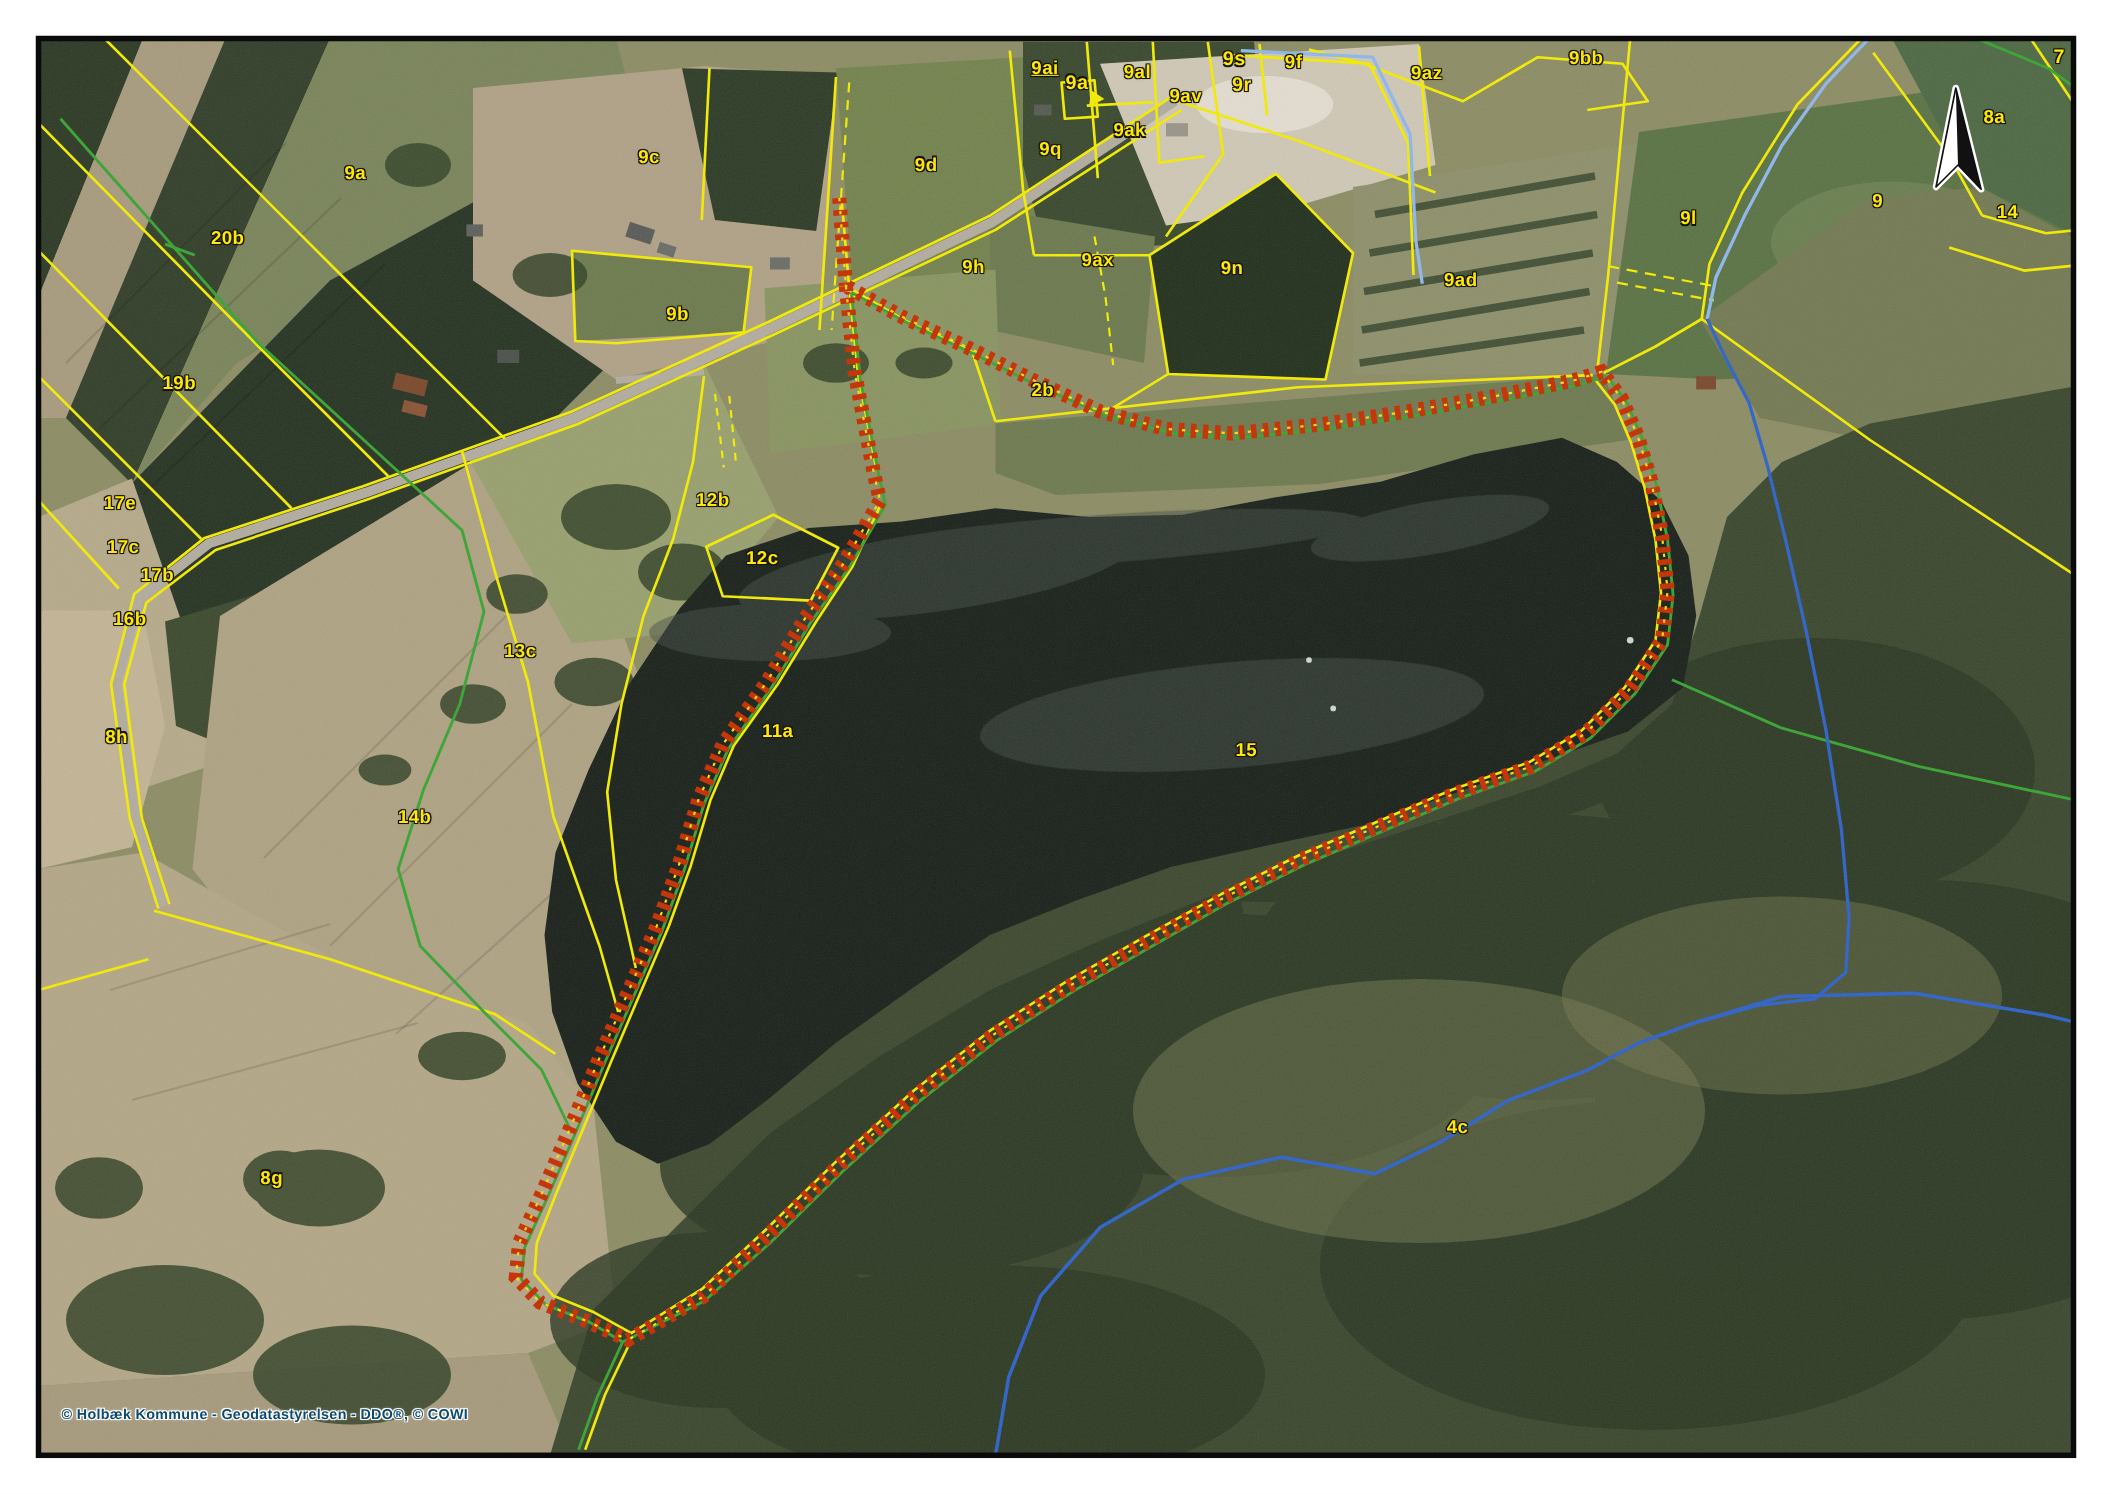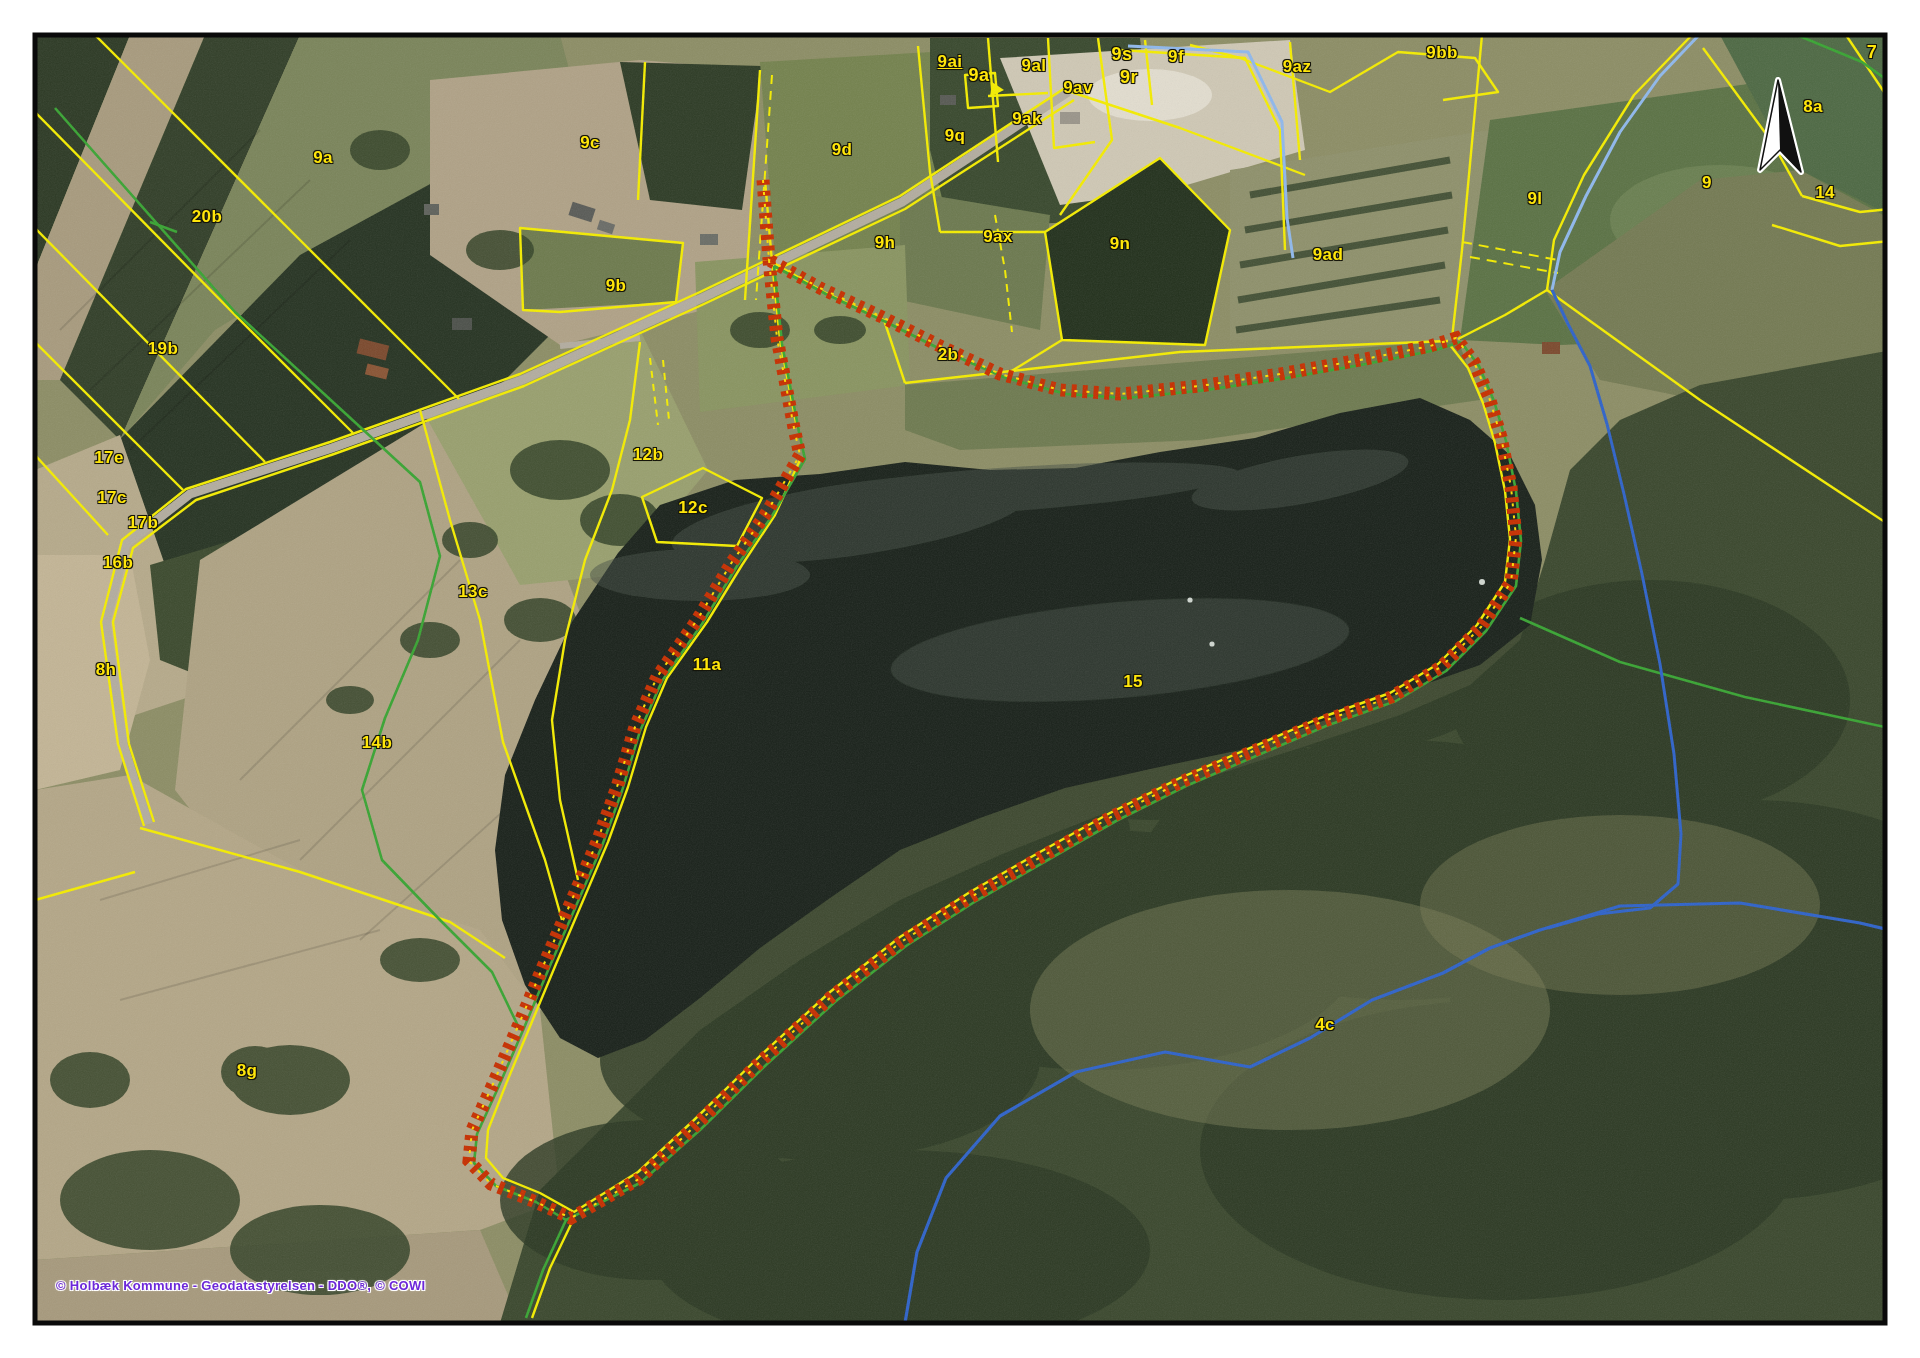--- a/index.html
+++ b/index.html
@@ -5,21 +5,21 @@
   html,body{margin:0;padding:0;background:#ffffff;}
   .stage{position:relative;width:1920px;height:1358px;background:#ffffff;overflow:hidden;
          font-family:"Liberation Sans",sans-serif;}
   .map-canvas{position:absolute;left:0;top:0;width:1920px;height:1358px;}
   .label-layer{position:absolute;left:0;top:0;width:1920px;height:1358px;pointer-events:none;}
   .parcel-label{position:absolute;transform:translate(-50%,-50%);
       font:bold 17px "Liberation Sans",sans-serif;color:#ffe60a;letter-spacing:.4px;white-space:nowrap;
       text-shadow:-1px -1px 0 #14140a,1px -1px 0 #14140a,-1px 1px 0 #14140a,1px 1px 0 #14140a,0 0 2px #000;}
   .parcel-label.small{font-size:18px;}
   .copyright{position:absolute;left:56px;top:1278px;font:bold 13px "Liberation Sans",sans-serif;
-      color:#6d28d9;letter-spacing:.3px;
+      color:#0c4a6e;letter-spacing:.3px;
       text-shadow:-1px -1px 0 #fff,1px -1px 0 #fff,-1px 1px 0 #fff,1px 1px 0 #fff,0 0 3px #fff;}
 </style>
 </head>
 <body>
 
 <div class="stage">
 
 <svg class="map-canvas" viewBox="0 0 1920 1358" xmlns="http://www.w3.org/2000/svg">
   <defs>
     <clipPath id="mapclip">

